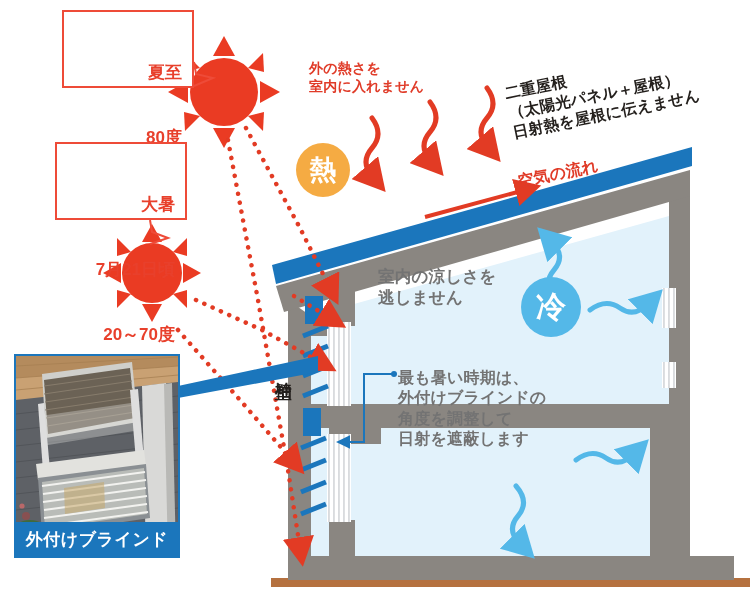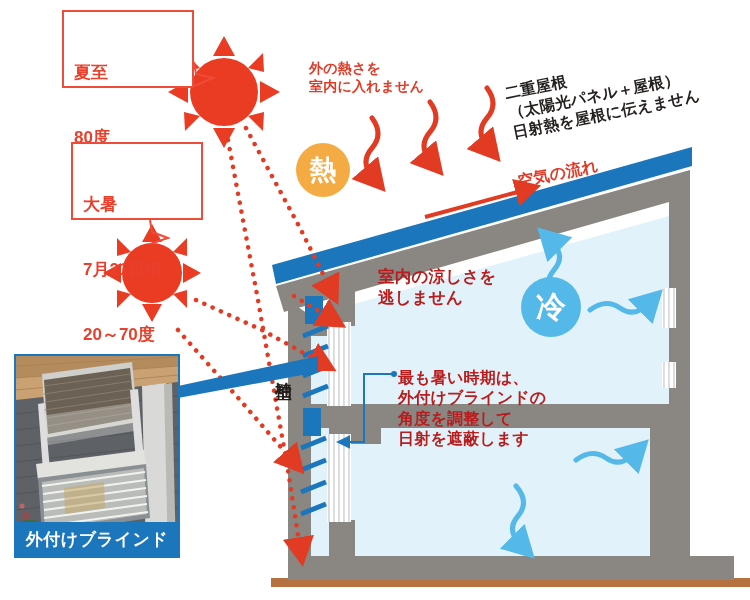--- a/index.html
+++ b/index.html
@@ -30,33 +30,33 @@
     line-height: 1.28;
     letter-spacing: 0.2px;
   }
 
   
   .callout {
     position: absolute;
     border: 2px solid #ee4b38;
     background: #ffffff;
     color: #e8402c;
-    text-align: left;
+    text-align: right;
     font-weight: 700;
     font-size: 17px;
     line-height: 1.27;
     padding: 7px 10px 8px 10px;
     box-sizing: border-box;
     white-space: pre;
   }
   #callout-summer {
     left: 62px;  top: 10px;  width: 132px; height: 78px;
   }
   #callout-heat {
-    left: 71px;  top: 142px; width: 132px; height: 78px;
+    left: 55px;  top: 142px; width: 132px; height: 78px;
   }
 
   
   .red-label {
     color: #e03b28;
     font-weight: 700;
     font-size: 14px;
   }
   #label-outside-heat { left: 309px; top: 60px; }
   #label-airflow {
@@ -74,21 +74,21 @@
     font-weight: 700;
     font-size: 15.5px;
     line-height: 1.3;
     transform: rotate(-11.5deg);
     transform-origin: left top;
     z-index: 25;
   }
 
   
   .blue-label {
-    color: #b91c1c;
+    color: #737373;
     font-weight: 700;
     font-size: 16.5px;
   }
   #label-keep-cool   { left: 378px; top: 266px; }
   #label-natural-wind{ left: 585px; top: 327px; }
   #label-blind-angle { left: 398px; top: 368px; font-size: 16px; }
 
   
   #label-sodekabe {
     left: 272px; top: 368px;

